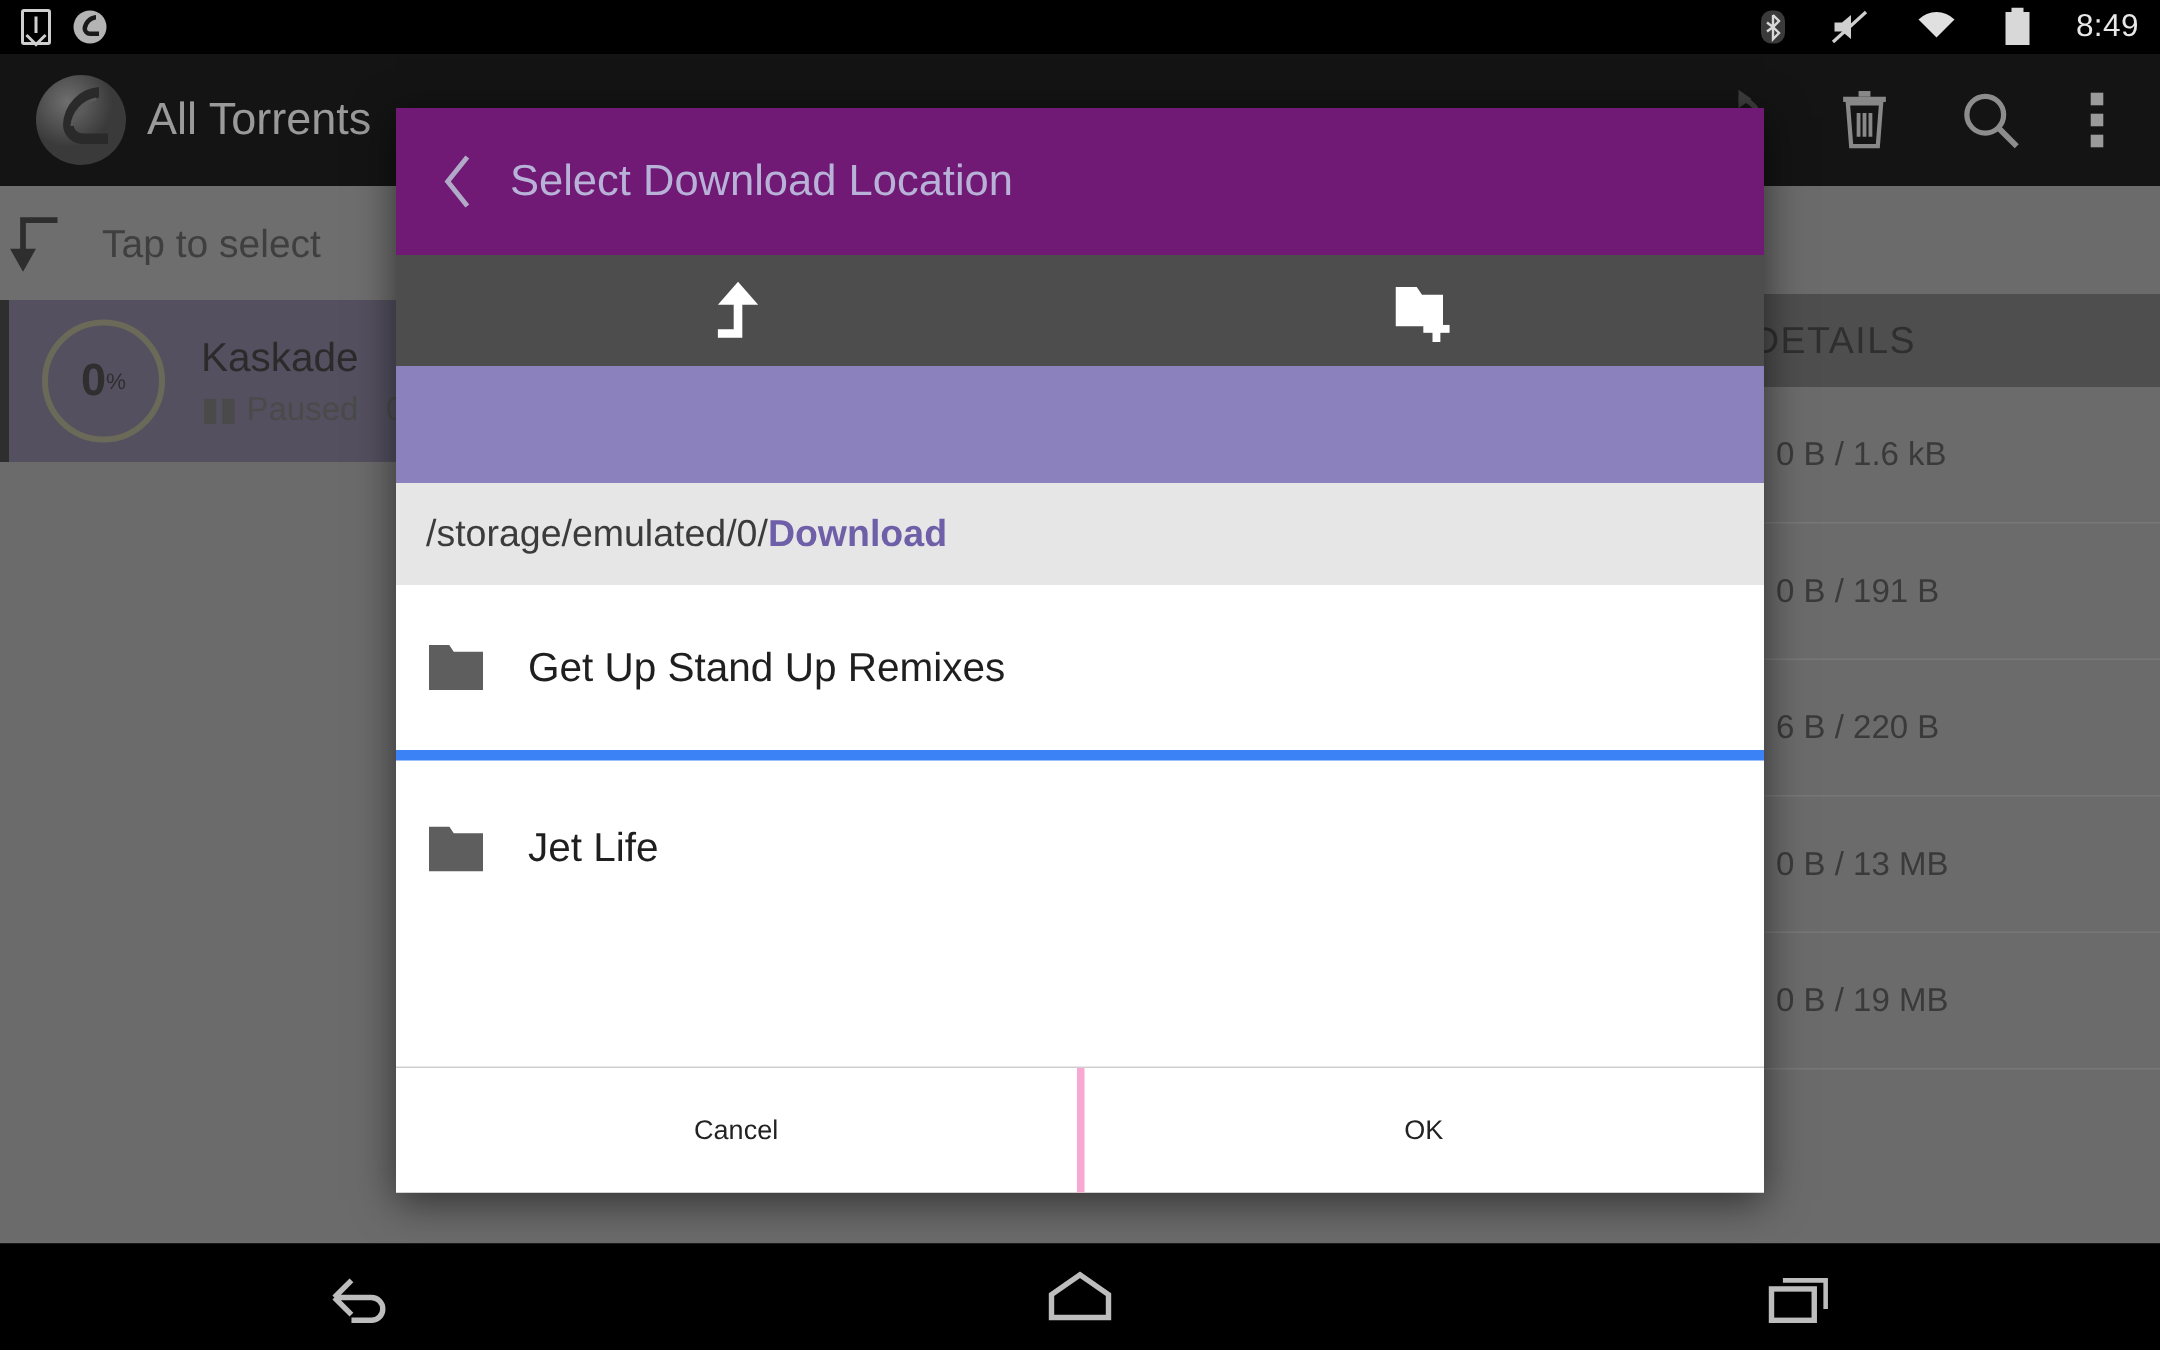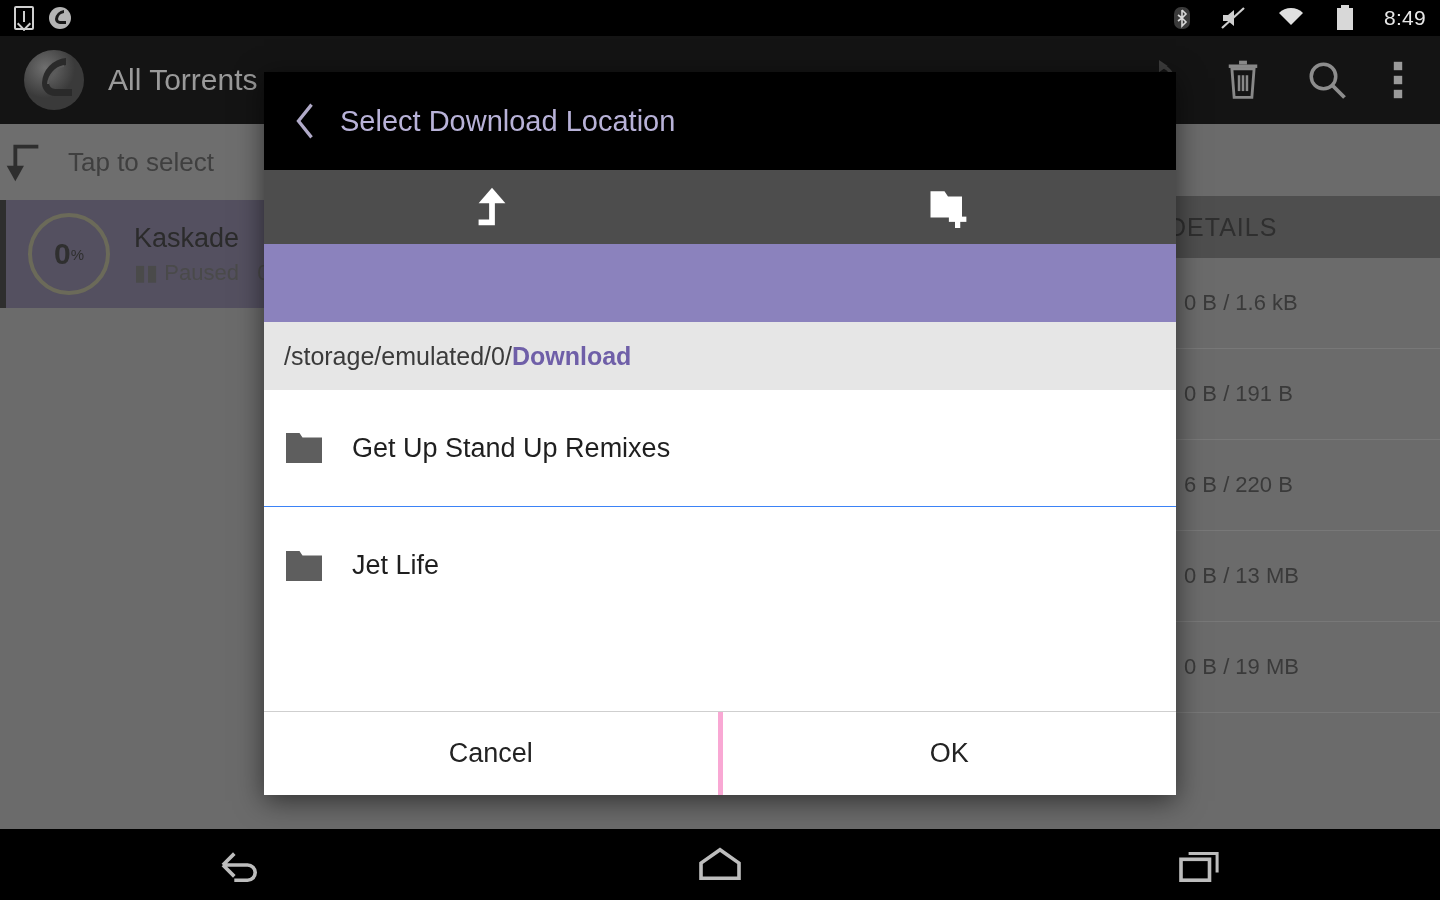--- a/index.html
+++ b/index.html
@@ -26,21 +26,21 @@
   .dl-icon:before { content:""; position:absolute; left:50%; top:11px; width:8px; height:8px;
              border-right:2px solid #cfcfcf; border-bottom:2px solid #cfcfcf;
              transform:translateX(-50%) rotate(45deg); }
 
   
   .appbar {
     position:absolute; top:36px; left:0; width:1440px; height:88px;
     background:#141414; display:flex; align-items:center;
   }
   .app-logo { margin-left:22px; width:64px; height:64px; }
-  .app-title { margin-left:22px; color:#9a9a9a; font-size:30px; }
+  .app-title { margin-left:12px; color:#9a9a9a; font-size:30px; }
   .appbar-actions { margin-left:auto; display:flex; align-items:center; gap:44px; padding-right:36px; }
 
   
   .bg-content { position:absolute; top:124px; left:0; width:1440px; height:705px; background:#6b6b6b; }
   .bg-select-bar {
     position:absolute; top:0; left:0; width:576px; height:76px;
     background:#6e6e6e; display:flex; align-items:center;
   }
   .bg-select-label { color:#3f3f3f; font-size:26px; margin-left:22px; }
   .bg-torrent-row {
@@ -69,50 +69,50 @@
     border-bottom:1px solid #787878; display:flex; align-items:center;
   }
   .bg-file-size { color:#3a3a3a; font-size:22px; position:absolute; left:608px; }
 
   
   .dialog {
     position:absolute; left:264px; top:72px; width:912px; height:723px;
     background:#fff; box-shadow:0 6px 26px rgba(0,0,0,.55);
   }
   .dlg-header {
-    height:98px; background:#000000; display:flex; align-items:center;
+    height:98px; background:#701a75; display:flex; align-items:center;
   }
   .dlg-back { margin-left:24px; width:34px; display:flex; justify-content:center;
               cursor:pointer; }
   .dlg-title { margin-left:18px; color:#b8b2d8; font-size:29px; }
   .dlg-toolbar {
     height:74px; background:#4d4d4d; display:flex; align-items:center;
   }
   .tb-btn { flex:1; display:flex; align-items:center; justify-content:center; cursor:pointer; }
   .dlg-purplebar { height:78px; background:#8b82bd; }
   .dlg-path {
     height:68px; background:#e6e6e6; display:flex; align-items:center;
     font-size:25px; color:#3b3b3b; padding-left:20px;
   }
   .dlg-path .cur { color:#6f5fa8; font-weight:bold; }
   .dlg-list { background:#fff; }
   .dlg-item {
     height:117px; display:flex; align-items:center;
-    border-bottom:1px solid #3b82f6; cursor:pointer;
+    border-bottom:7px solid #3b82f6; cursor:pointer;
   }
   .dlg-item:last-child { border-bottom:none; }
   .folder-ico { margin-left:22px; width:36px; height:30px; }
   .dlg-item-label { margin-left:30px; font-size:27px; color:#1f1f1f; }
   .dlg-buttons {
     position:absolute; bottom:0; left:0; width:912px; height:84px;
     display:flex; border-top:1px solid #cfcfcf; background:#fff;
   }
   .dlg-btn {
     flex:1; display:flex; align-items:center; justify-content:center;
-    font-size:27px; color:#232323; cursor:pointer;
+    font-size:18px; color:#232323; cursor:pointer;
   }
   .dlg-btn + .dlg-btn { border-left:5px solid #f9a8d4; }
 
   
   .navbar {
     position:absolute; bottom:0; left:0; width:1440px; height:71px;
     background:#000; display:flex; align-items:center; justify-content:space-around;
   }
   .nav-btn { width:120px; display:flex; align-items:center; justify-content:center;
              cursor:pointer; }

